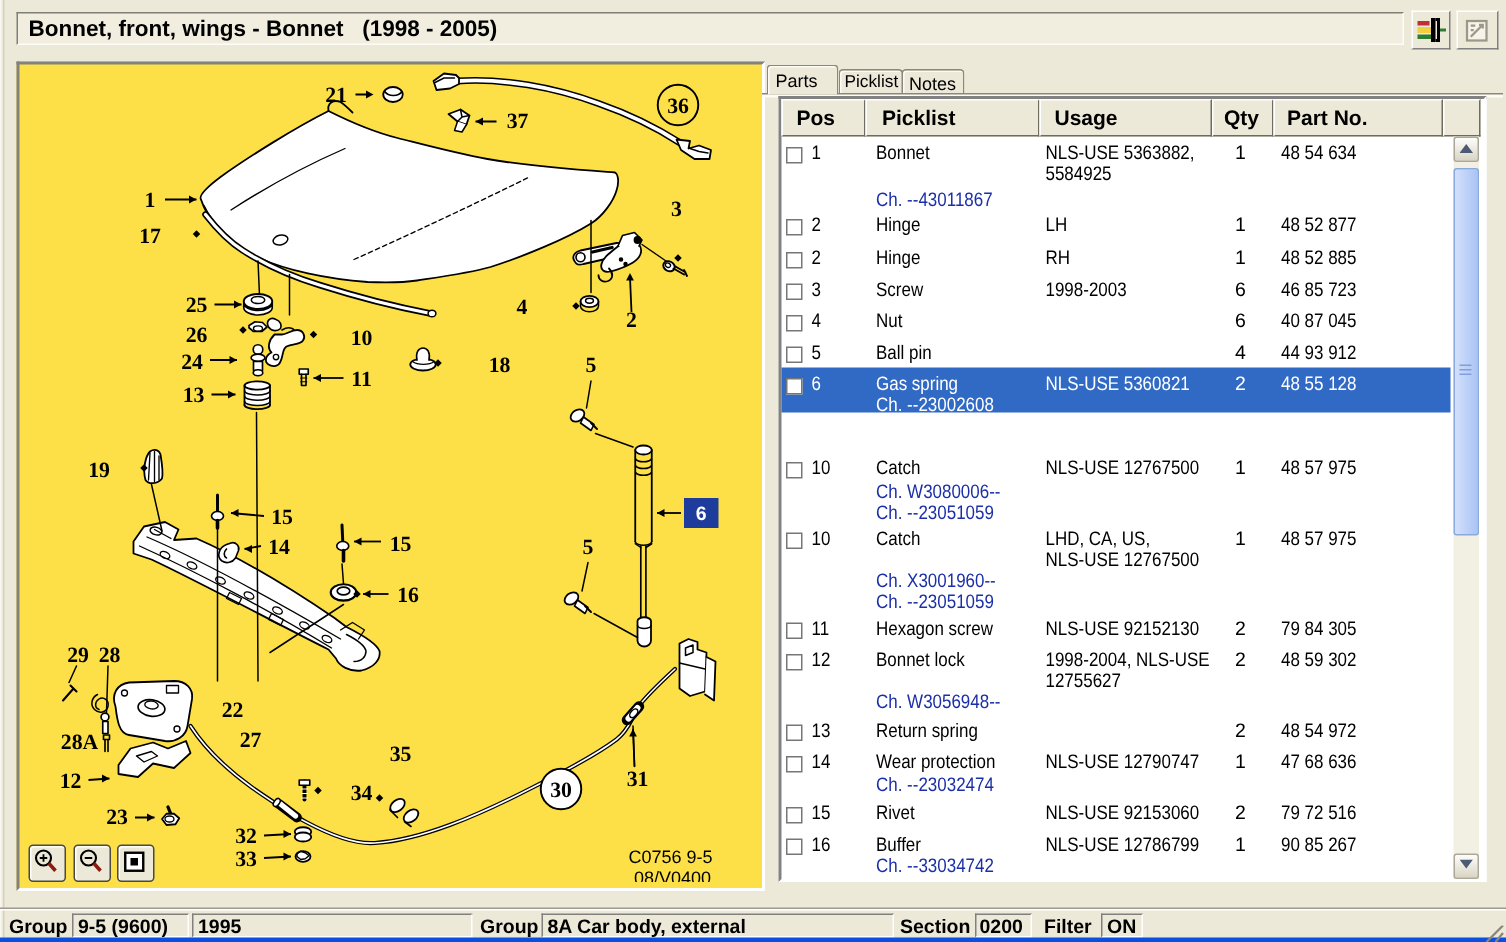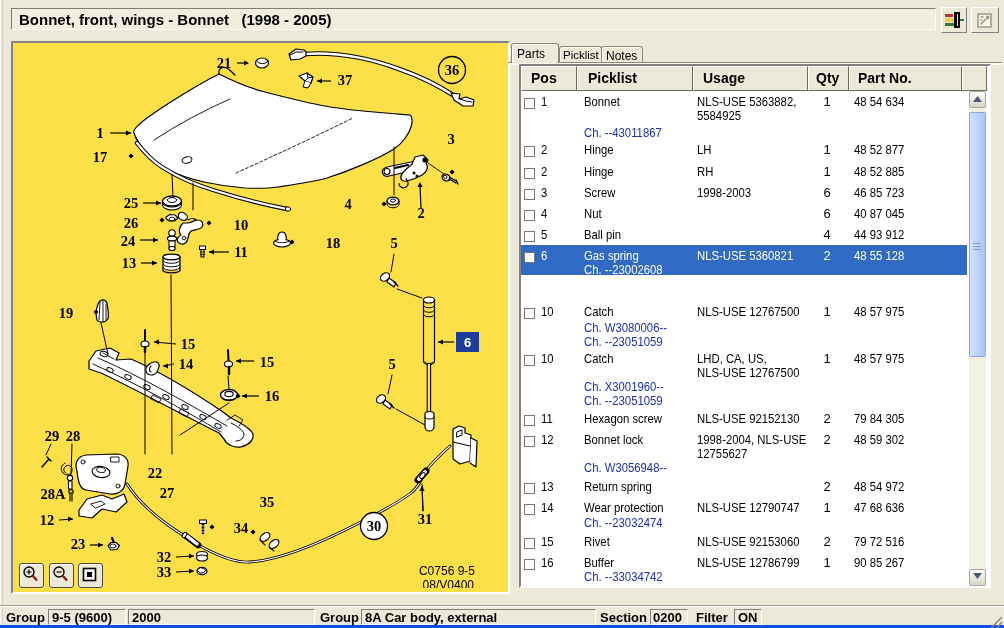--- a/index.html
+++ b/index.html
@@ -463,21 +463,21 @@
 <div class="abs" style="left:973px;top:246px;width:8px;height:1px;background:#7FA0DD"></div>
 <div class="abs" style="left:973px;top:249px;width:8px;height:1px;background:#7FA0DD"></div>
 </div>
 
 <div class="abs" style="left:0;top:605px;width:1004px;height:1px;background:#9C9A8C"></div>
 <div class="abs" style="left:0;top:606px;width:1004px;height:1px;background:#FFFFFF"></div>
 <div class="abs t13" style="left:6px;top:611px;font-weight:bold">Group</div>
 <div class="abs sunken" style="left:48px;top:609px;width:76px;height:14px;background:#ECE9D8"></div>
 <div class="abs t13" style="left:52px;top:611px;font-weight:bold">9-5 (9600)</div>
 <div class="abs sunken" style="left:128px;top:609px;width:185px;height:14px;background:#ECE9D8"></div>
-<div class="abs t13" style="left:132px;top:611px;font-weight:bold">2000</div>
+<div class="abs t13" style="left:132px;top:611px;font-weight:bold">1995</div>
 <div class="abs t13" style="left:320px;top:611px;font-weight:bold">Group</div>
 <div class="abs sunken" style="left:361px;top:609px;width:233px;height:14px;background:#ECE9D8"></div>
 <div class="abs t13" style="left:365px;top:611px;font-weight:bold">8A Car body, external</div>
 <div class="abs t13" style="left:600px;top:611px;font-weight:bold">Section</div>
 <div class="abs sunken" style="left:650px;top:609px;width:36px;height:14px;background:#ECE9D8"></div>
 <div class="abs t13" style="left:653px;top:611px;font-weight:bold">0200</div>
 <div class="abs t13" style="left:696px;top:611px;font-weight:bold">Filter</div>
 <div class="abs sunken" style="left:734px;top:609px;width:26px;height:14px;background:#ECE9D8"></div>
 <div class="abs t13" style="left:738px;top:611px;font-weight:bold">ON</div>
 

